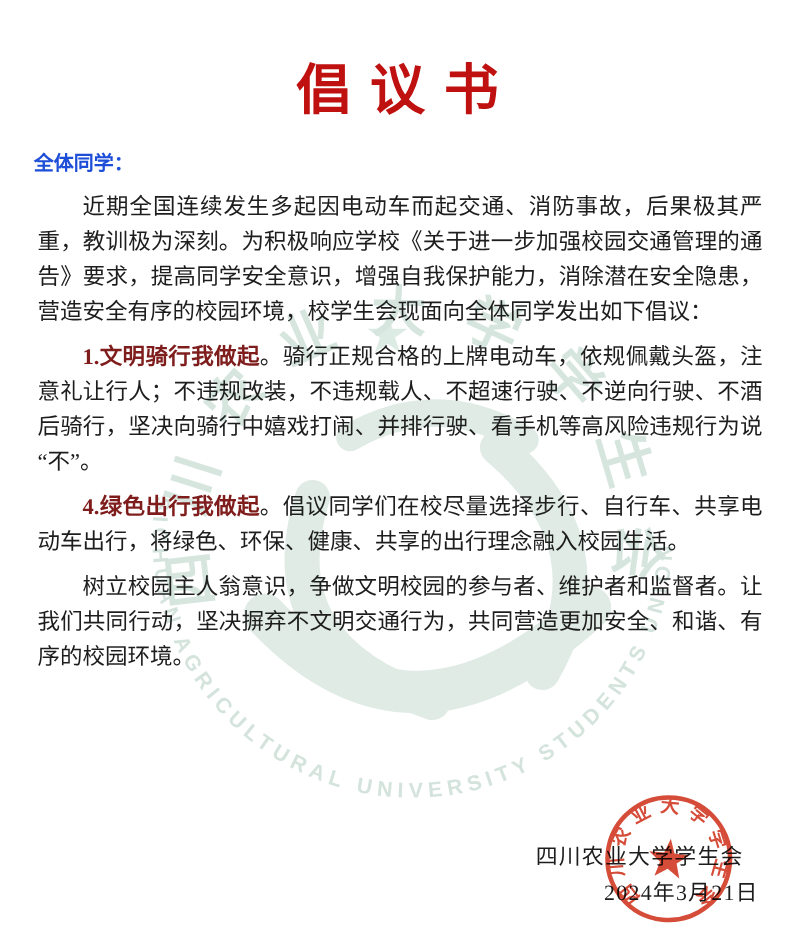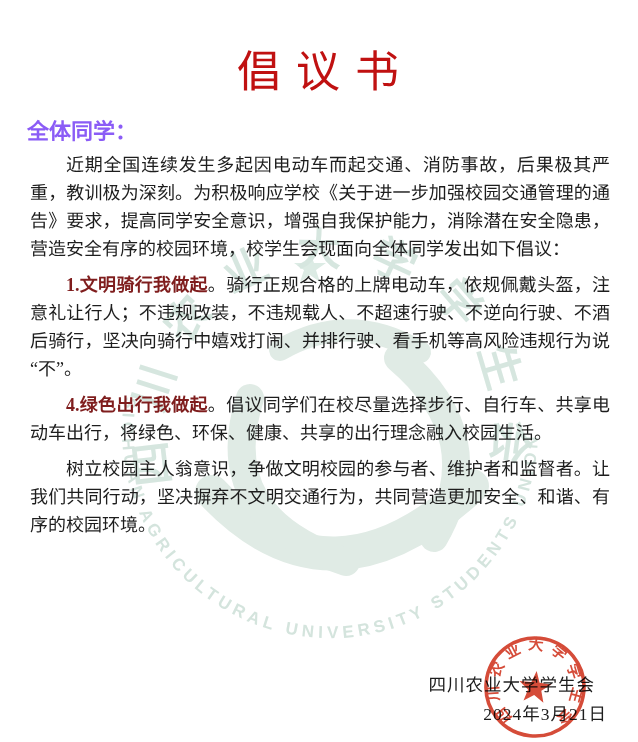--- a/index.html
+++ b/index.html
@@ -3,24 +3,24 @@
 <meta charset="utf-8">
 <style>
   html,body{margin:0;padding:0;background:#ffffff;}
   .page{
     position:relative;width:638px;height:742px;background:#ffffff;overflow:hidden;
     font-family:"Liberation Serif","DejaVu Serif",serif;
   }
   .watermark{position:absolute;left:100px;top:200px;pointer-events:none;}
   .doc-title{
     position:absolute;top:44px;left:0;width:638px;margin:0;text-align:center;
-    font-size:44px;line-height:58px;font-weight:400;color:#c01111;letter-spacing:2px;
+    font-size:44px;line-height:58px;font-weight:700;color:#c01111;letter-spacing:2px;
   }
   .content{position:absolute;left:27px;top:118px;width:583px;z-index:2;}
-  .salutation{font-size:22px;font-weight:700;color:#8b5cf6;line-height:27px;margin:0 0 6px 0;}
+  .salutation{font-size:16px;font-weight:700;color:#1d4ed8;line-height:27px;margin:0 0 6px 0;}
   .content p{
     margin:0 0 8px 3px;font-size:18px;line-height:28px;color:#1d1d1d;
     text-align:justify;text-justify:inter-ideograph;text-indent:2em;
   }
   .content p b{font-weight:700;color:#7f1d1d;}
   .sig-line{position:absolute;top:671px;right:43px;font-size:17.5px;color:#1d1d1d;z-index:2;letter-spacing:1px;}
   .date-line{position:absolute;top:700px;right:31px;font-size:17.5px;color:#1d1d1d;z-index:2;letter-spacing:1px;}
   .stamp{position:absolute;left:473px;top:625px;z-index:3;mix-blend-mode:multiply;opacity:.92;}
   .wm-en{font-family:"Liberation Sans","DejaVu Sans",sans-serif;font-weight:700;}
   .wm-zh{font-family:"Liberation Serif","DejaVu Serif",serif;font-weight:700;}

